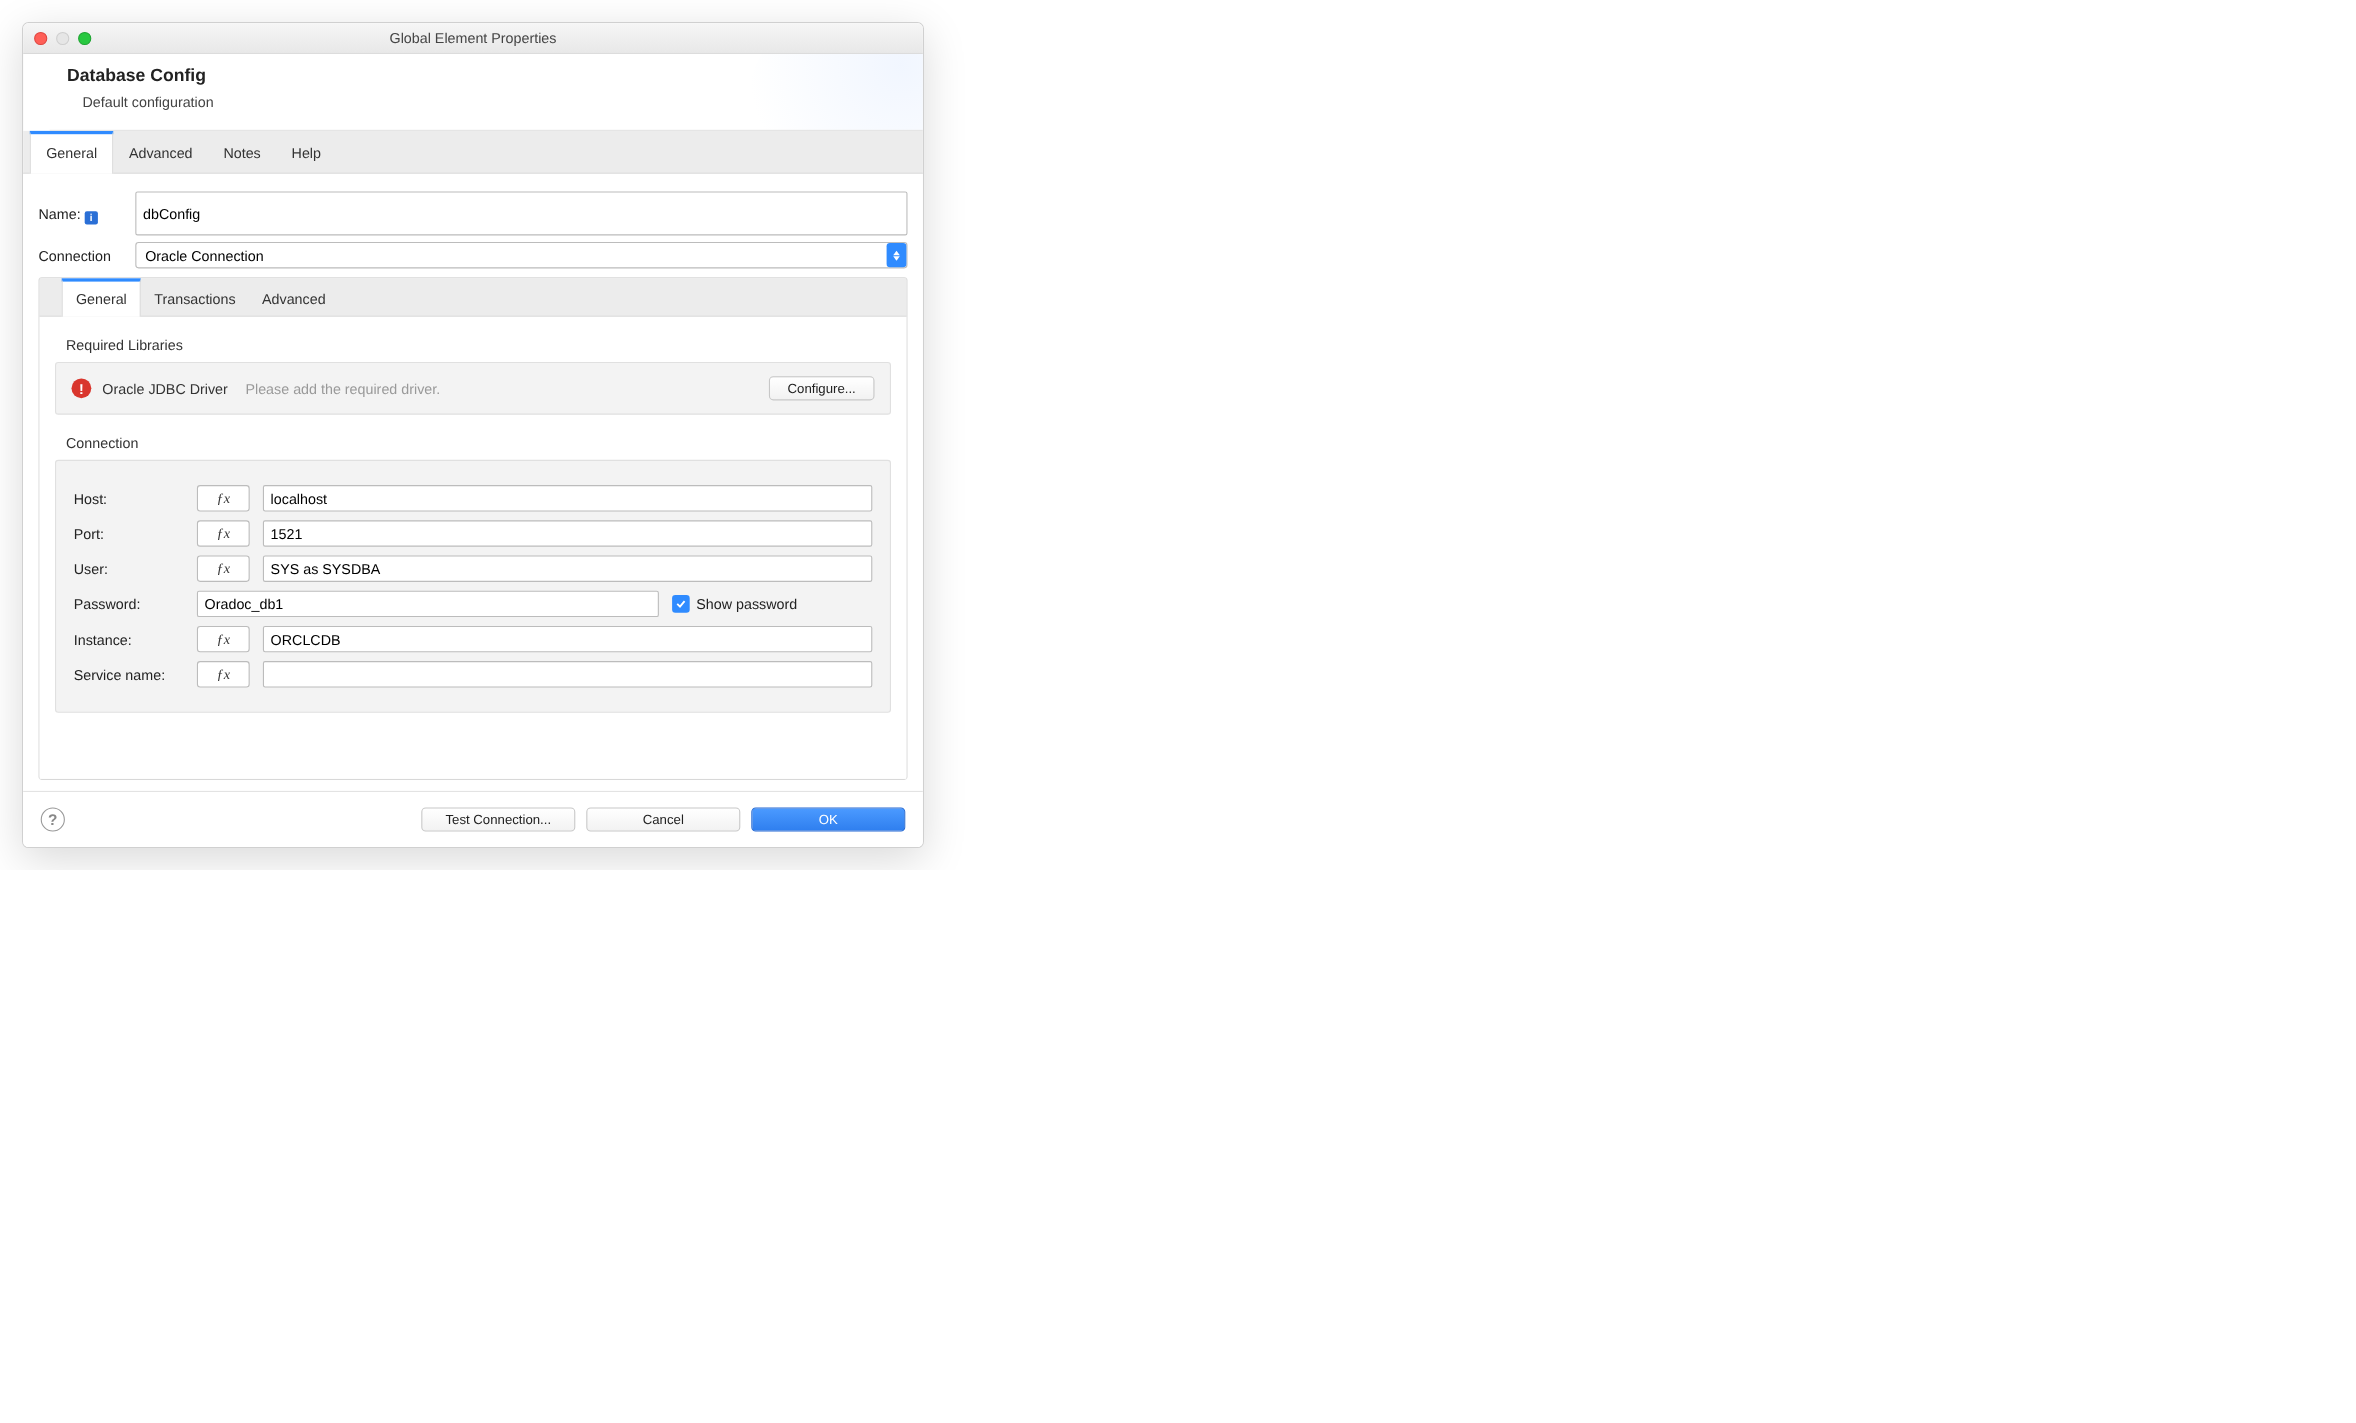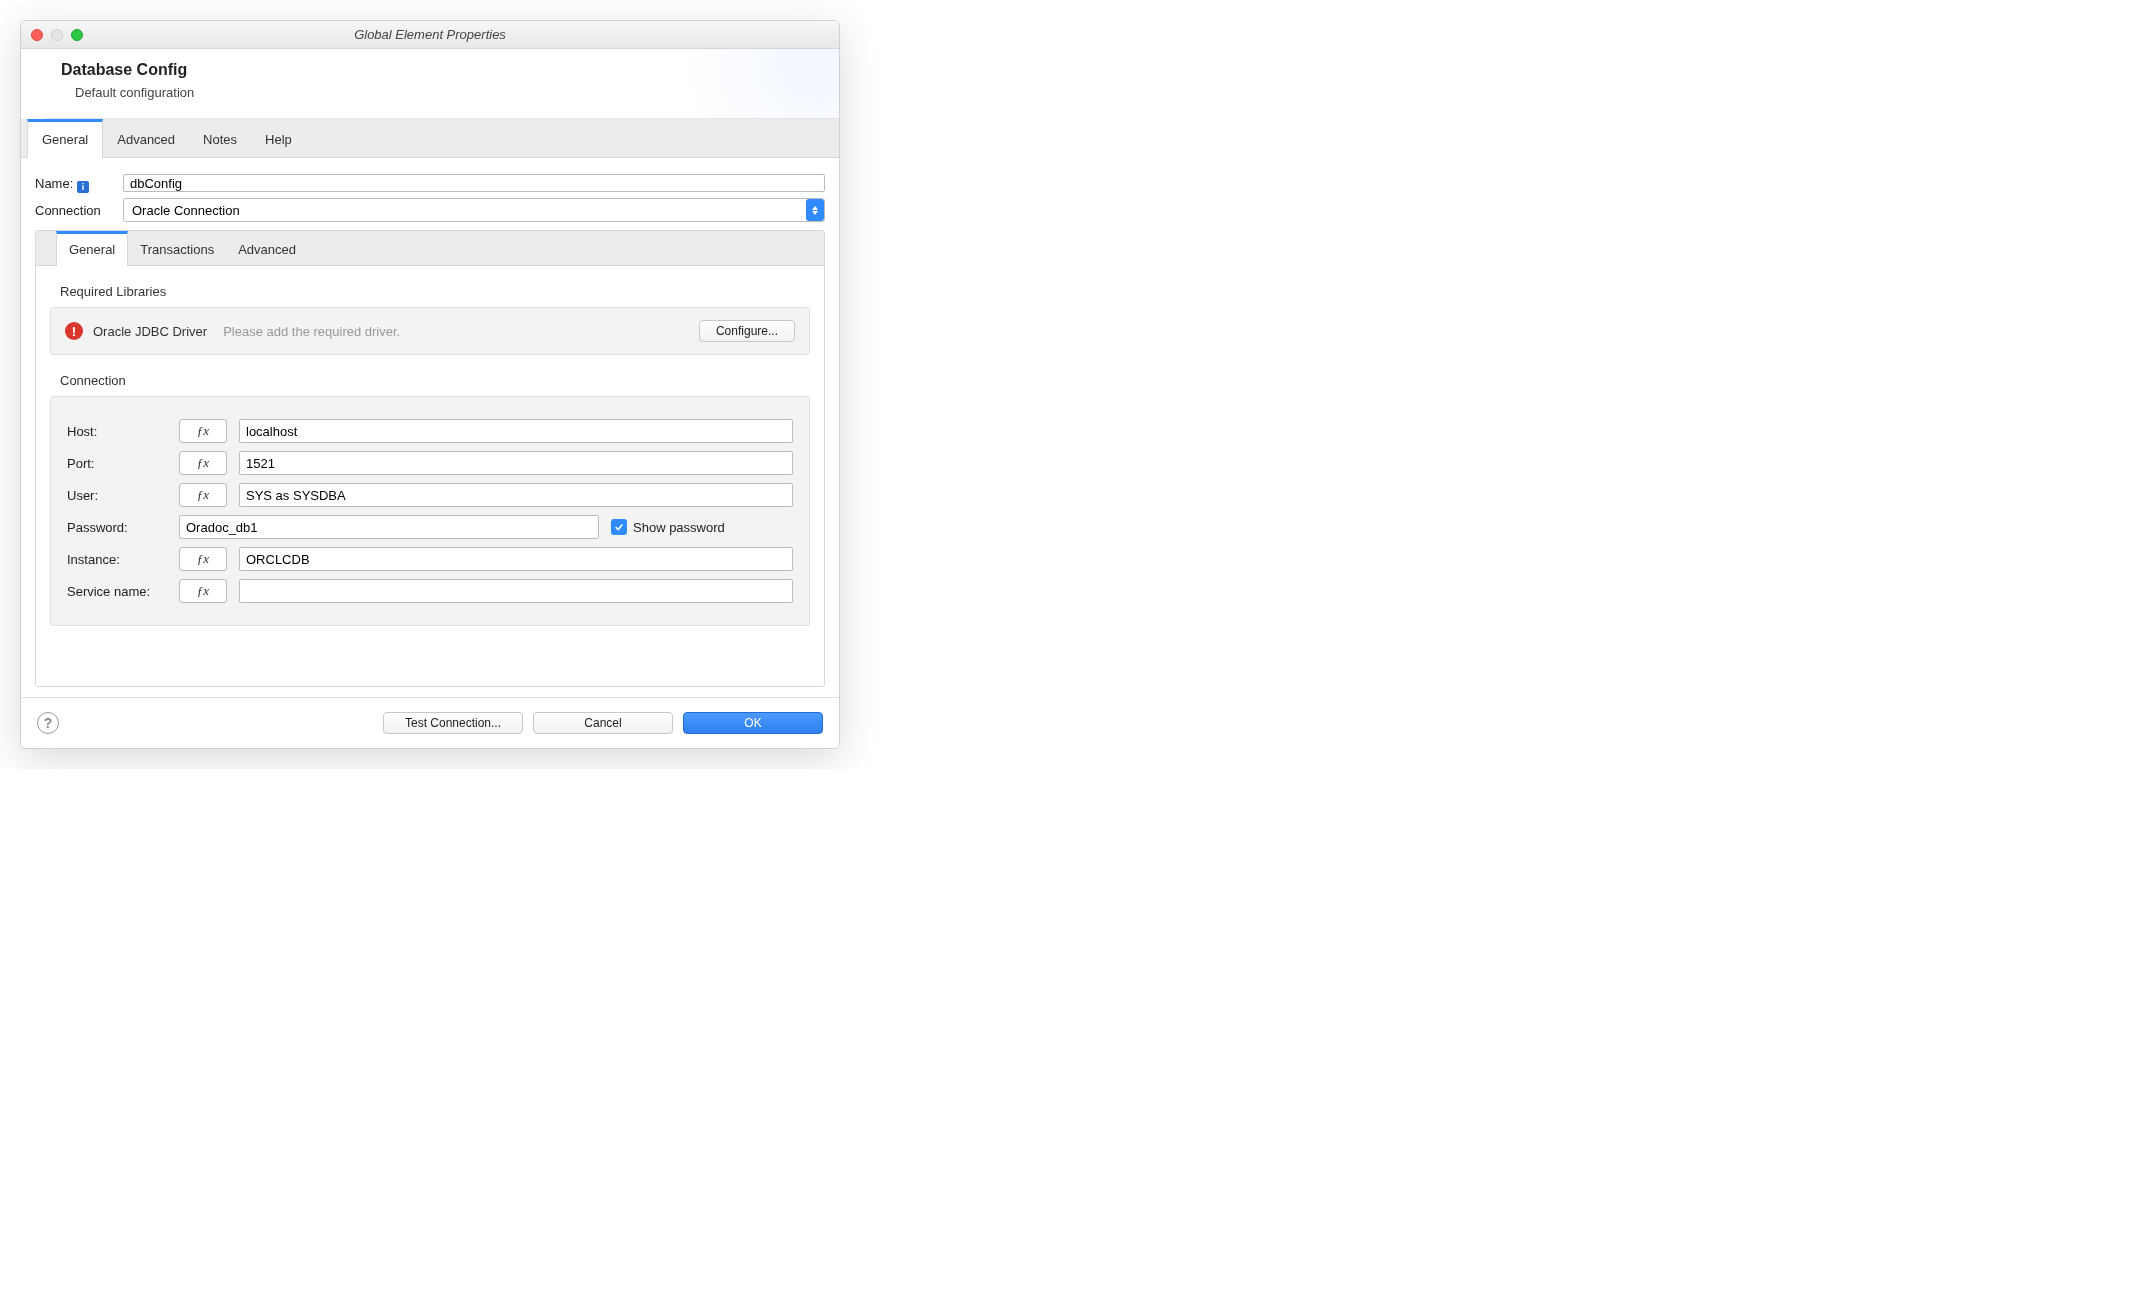--- a/index.html
+++ b/index.html
@@ -35,21 +35,20 @@
     .tl.red { background: #ff5f57; border: 0.5px solid #e04640; }
     .tl.yellow { background: #e6e6e6; border: 0.5px solid #cfcfcf; }
     .tl.green { background: #28c840; border: 0.5px solid #1fa532; }
     .title-text {
       position: absolute;
       left: 0; right: 0;
       text-align: center;
       font-size: 13px;
       color: #444;
       pointer-events: none;
-      font-style: italic;
     }
     .header-section {
       padding: 12px 16px 18px 16px;
       background: #fff;
       border-bottom: 1px solid #e3e3e3;
       position: relative;
       overflow: hidden;
       margin-left: 24px;
     }
     .header-arc {
@@ -100,21 +99,21 @@
       gap: 8px;
       margin: 6px 0;
     }
     .row-label {
       font-size: 13px;
       color: #222;
       min-width: 80px;
     }
     .text-input {
       flex: 1;
-      height: 18px;
+      height: 40px;
       border: 1px solid #bcbcbc;
       border-radius: 2px;
       padding: 0 6px;
       font-size: 13px;
       background: #fff;
     }
     .info-icon {
       display: inline-flex;
       width: 12px; height: 12px;
       background: #2a6fd6;

